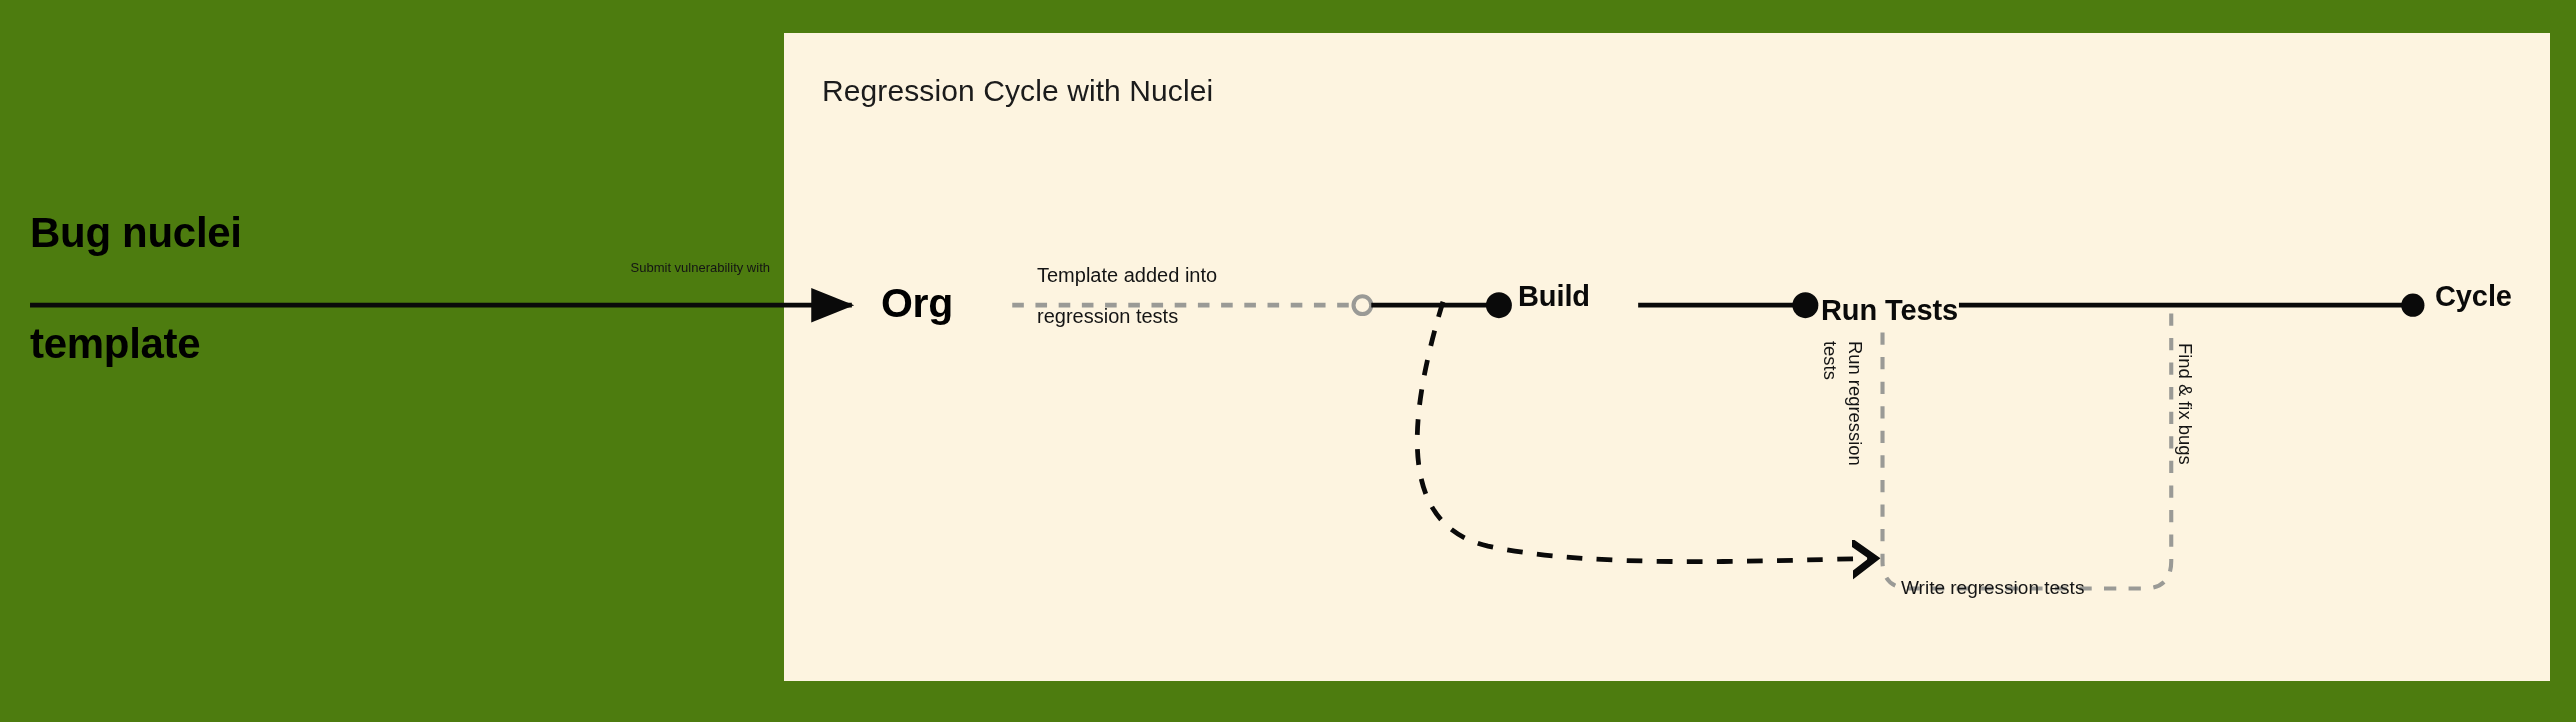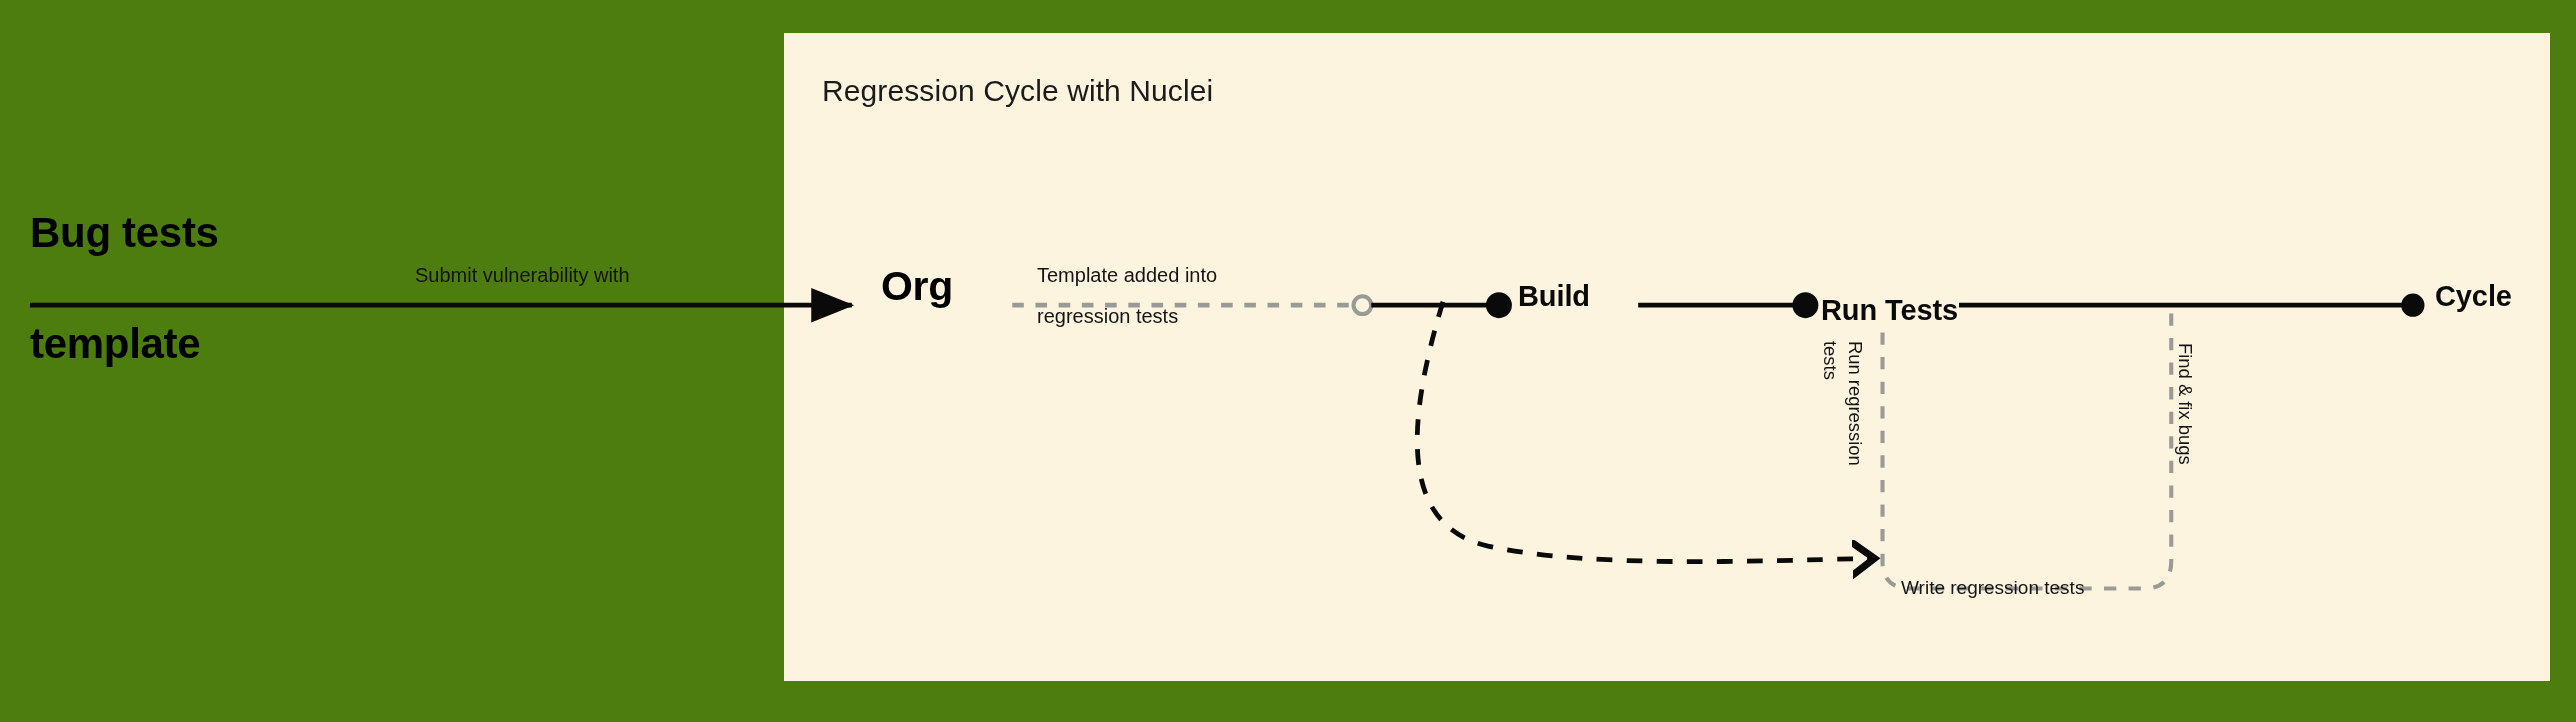--- a/index.html
+++ b/index.html
@@ -45,30 +45,31 @@
     line-height: 1.0;
   }
   #actor-line1 { left: 30px; top: 212px; }
   #actor-line2 { left: 30px; top: 323px; }
 
   #submit-label {
     position: absolute;
     left: 415px;
     top: 255px;
     width: 355px;
-    font-size: 20px;
+    font-size: 13px;
     color: #141414;
     line-height: 2.05;
     white-space: nowrap;
+    text-align: right;
   }
 
   #org-label {
     position: absolute;
     left: 881px;
-    top: 266px;
+    top: 283px;
     font-size: 41px;
     font-weight: 700;
     color: #000000;
     letter-spacing: -0.3px;
     white-space: nowrap;
     line-height: 1.0;
   }
 
   #template-label {
     position: absolute;
@@ -160,21 +161,21 @@
     <circle cx="3535" cy="447" r="17" fill="#0a0a0a"></circle>
 
     <path d="M 2114 442 C 2060 620, 2050 770, 2180 800 C 2330 832, 2560 822, 2742 818" fill="none" stroke="#0a0a0a" stroke-width="7" stroke-dasharray="23 21" stroke-linecap="butt" marker-end="url(#openChevron)"></path>
 
     <path d="M 2758 487 L 2758 822 Q 2758 862, 2798 862 L 3141 862 Q 3181 862, 3181 822 L 3181 452" fill="none" stroke="#9a9a96" stroke-width="6" stroke-dasharray="18 18" stroke-linecap="butt"></path>
 
   </svg>
 
   <div id="panel-title">Regression Cycle with Nuclei</div>
 
-  <div class="actor" id="actor-line1">Bug tests</div>
+  <div class="actor" id="actor-line1">Bug nuclei</div>
   <div class="actor" id="actor-line2">template</div>
 
   <div id="submit-label">
     <div>Submit vulnerability with</div>
   </div>
 
   <div id="org-label">Org</div>
 
   <div id="template-label">
     <div>Template added into</div>

